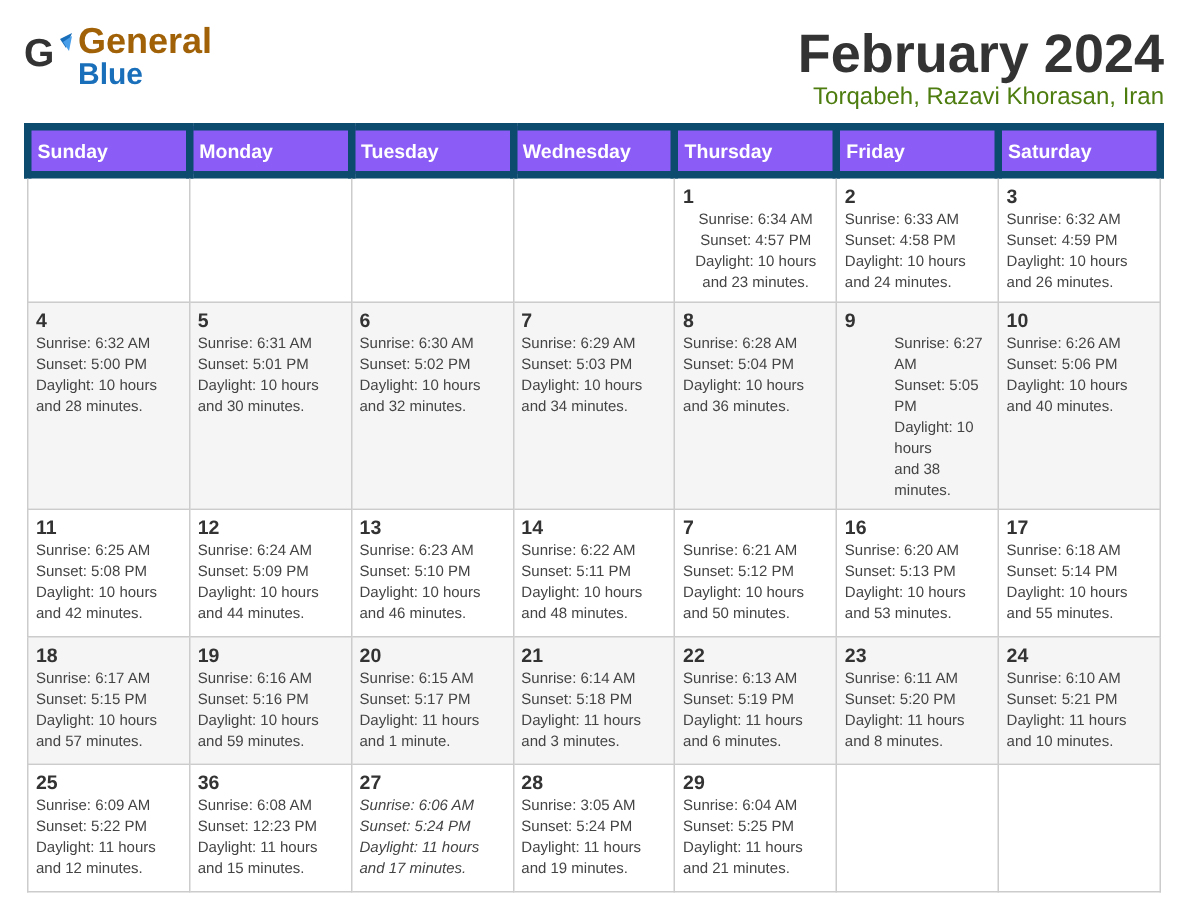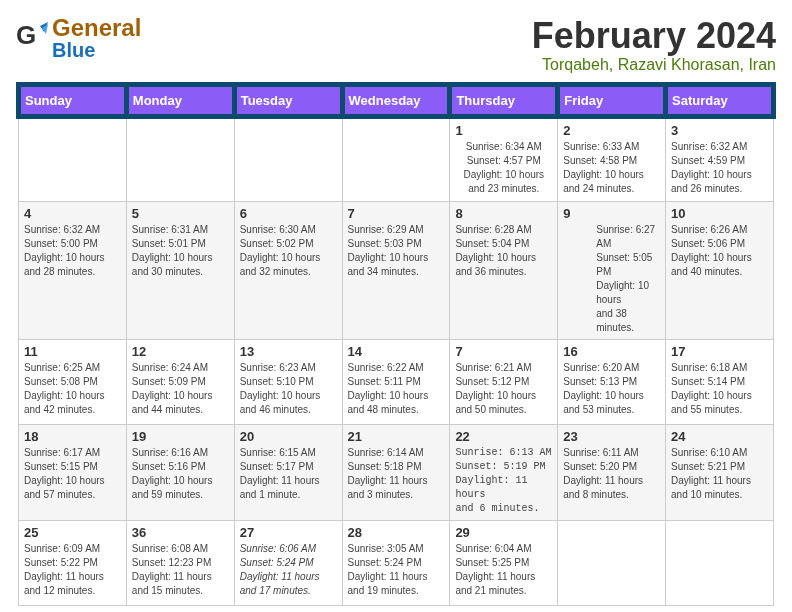--- a/index.html
+++ b/index.html
@@ -266,21 +266,21 @@
         </td>
         <td>
           <div class="day-num">21</div>
           <div class="day-info" style="white-space: pre-line;">Sunrise: 6:14 AM
 Sunset: 5:18 PM
 Daylight: 11 hours
 and 3 minutes.</div>
         </td>
         <td>
           <div class="day-num">22</div>
-          <div class="day-info" style="white-space: pre-line; font-family: Liberation Mono, monospace;">Sunrise: 6:13 AM
+          <div class="day-info" style="white-space: pre-line;">Sunrise: 6:13 AM
 Sunset: 5:19 PM
 Daylight: 11 hours
 and 6 minutes.</div>
         </td>
         <td>
           <div class="day-num">23</div>
           <div class="day-info" style="white-space: pre-line;">Sunrise: 6:11 AM
 Sunset: 5:20 PM
 Daylight: 11 hours
 and 8 minutes.</div>

